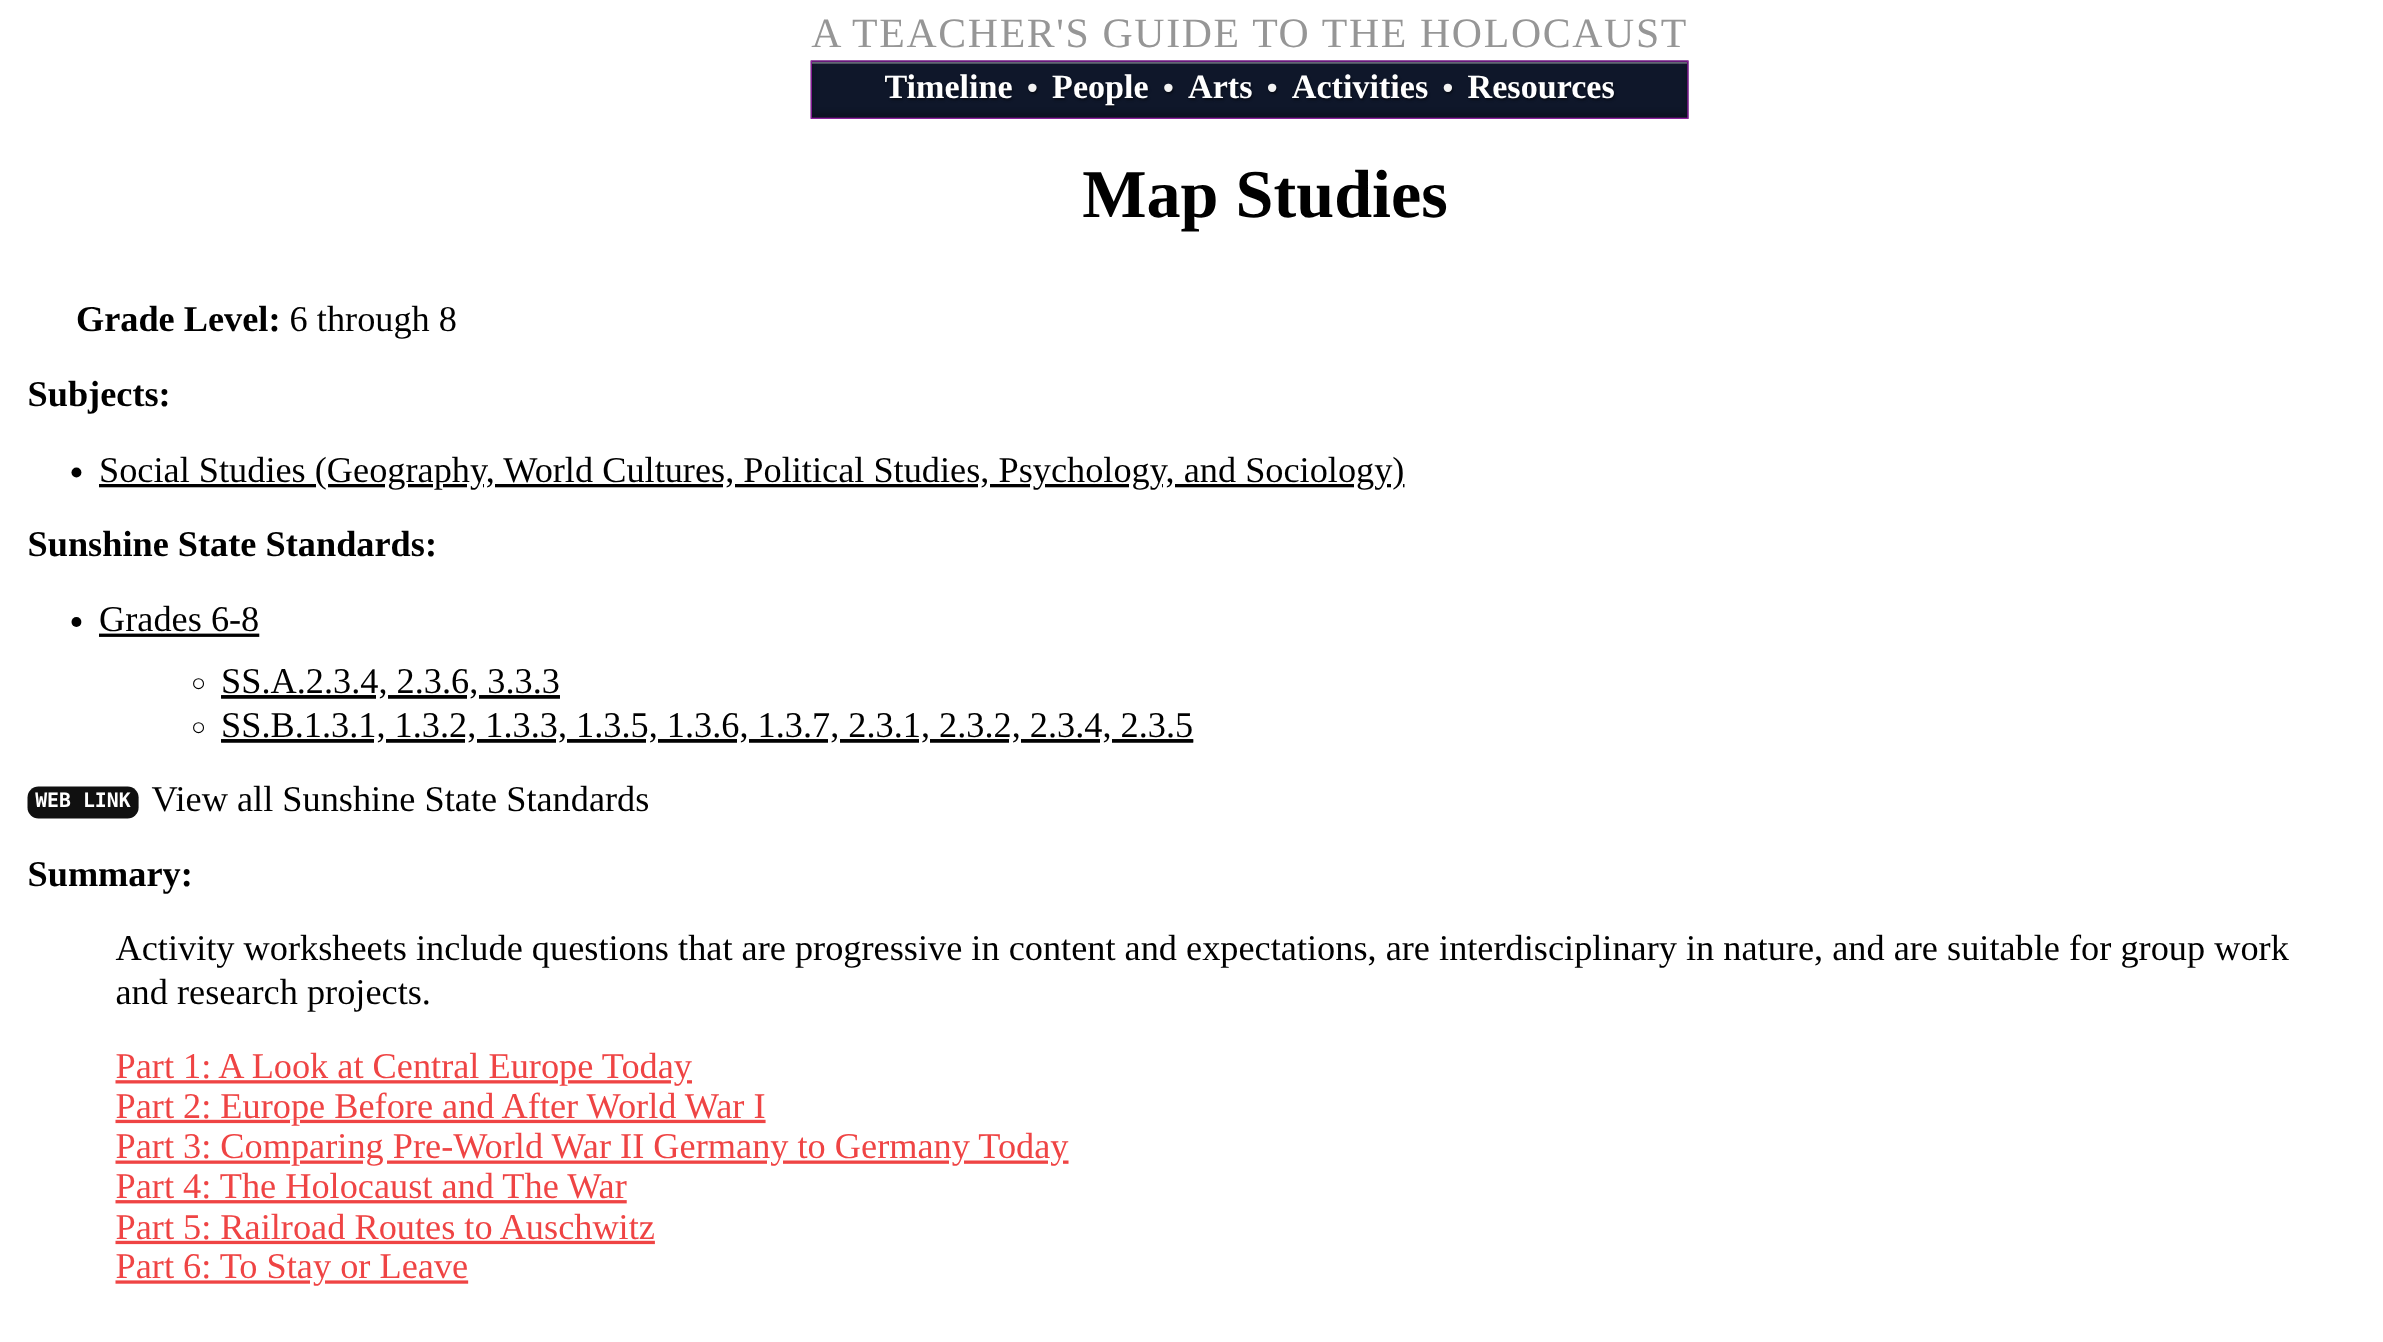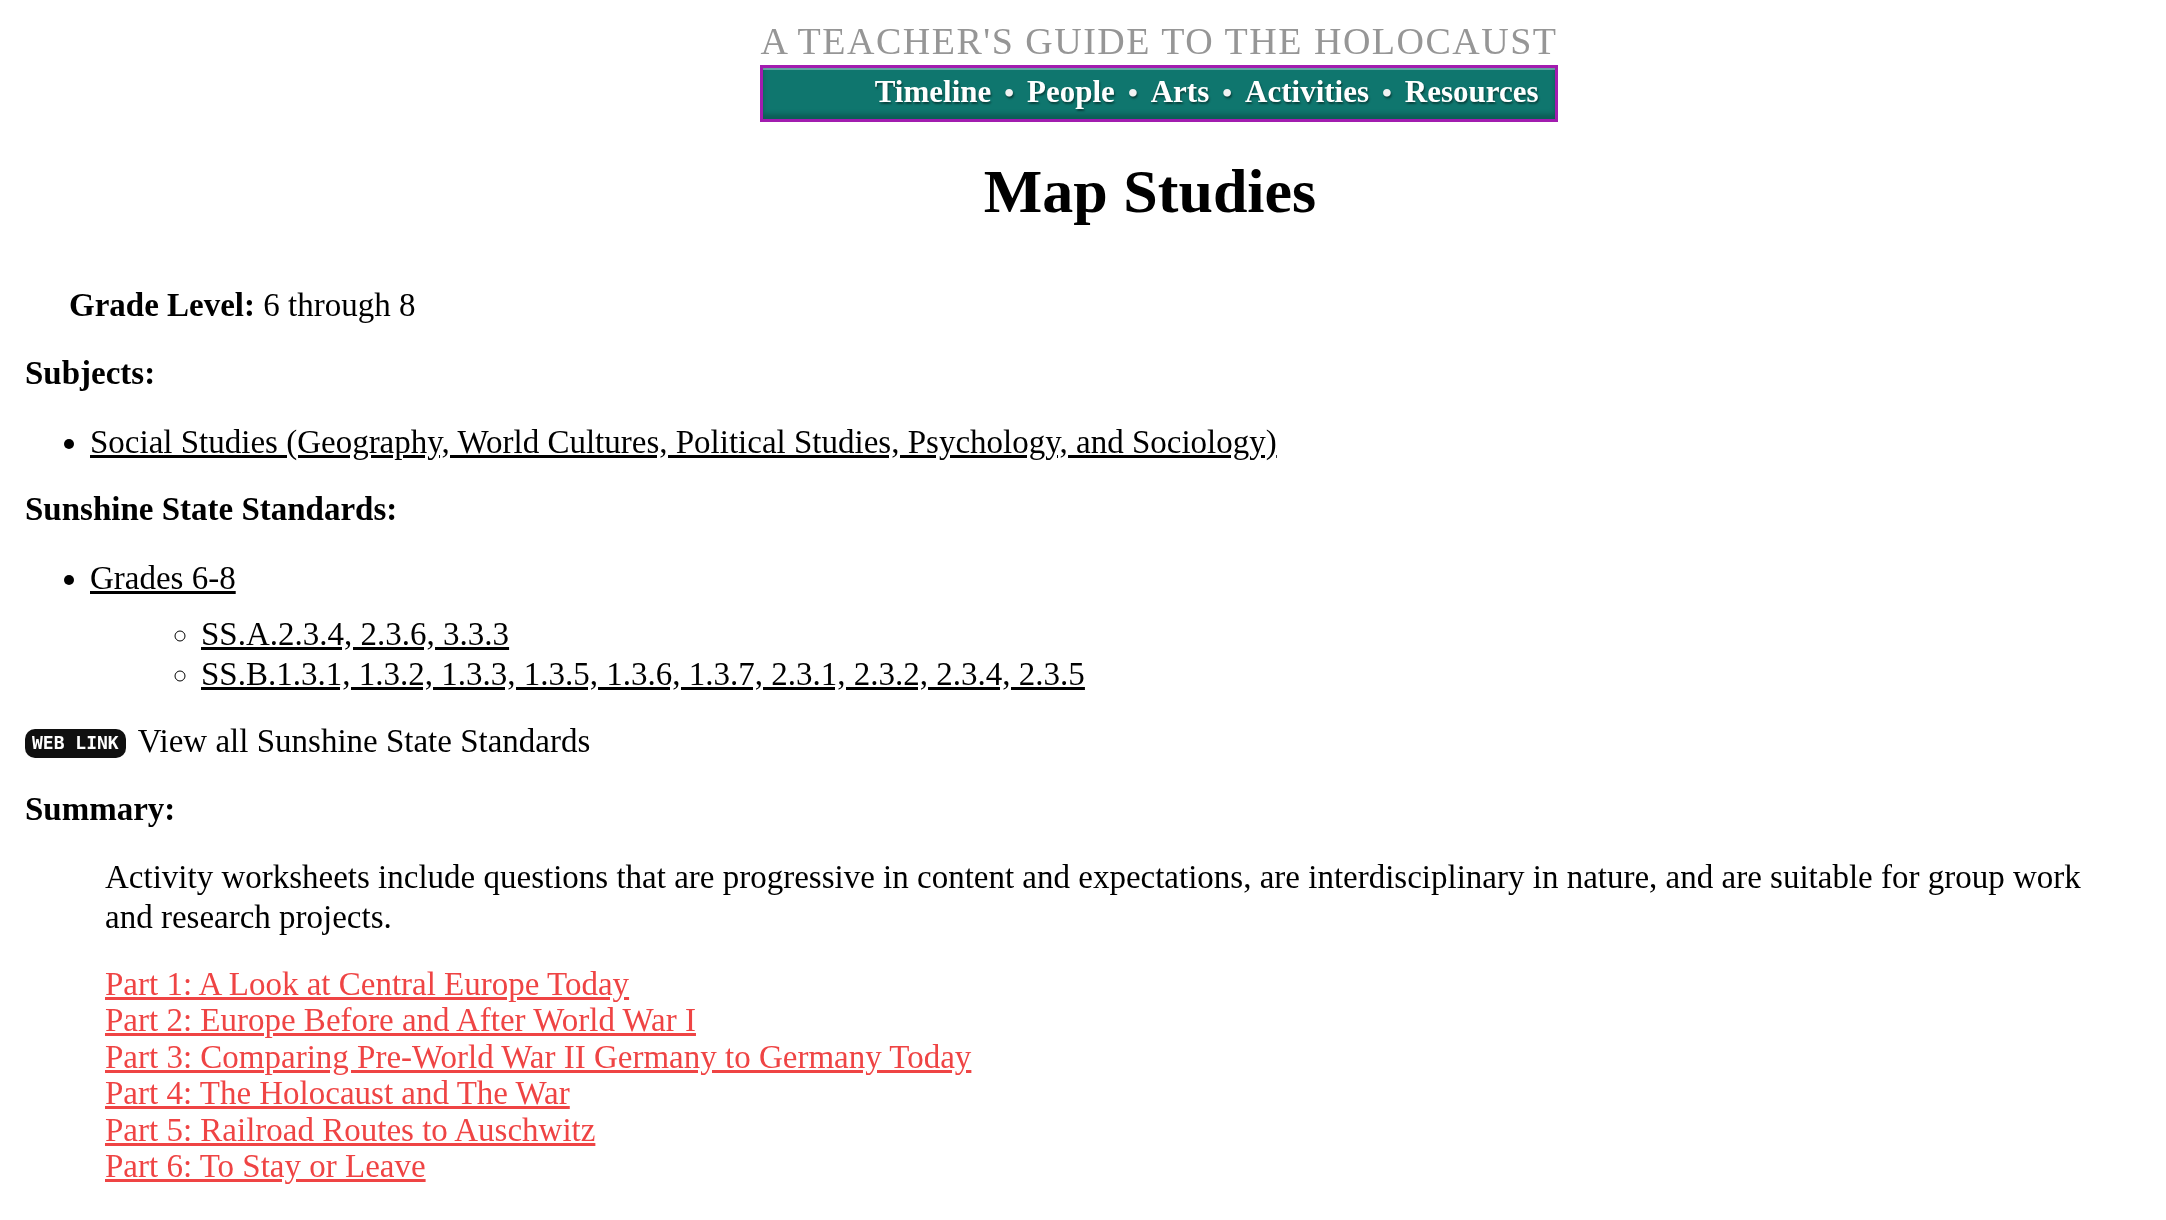--- a/index.html
+++ b/index.html
@@ -8,37 +8,37 @@
     color: #000000;
     font-family: "Liberation Serif", serif;
     font-size: 33px;
     line-height: 1.212;
   }
   body { padding: 6px 25px 40px 25px; width: 2166px; box-sizing: border-box; }
 
   
   .site-header {
     width: fit-content;
-    margin: 16px auto;
+    margin: 6px auto;
     position: relative;
-    left: 76px;
-    text-align: right;
+    left: 53px;
+    text-align: center;
   }
   .site-title {
     font-family: "Liberation Serif", serif;
     font-size: 38px;
     line-height: 38px;
     letter-spacing: 1.5px;
     color: #969696;
     white-space: nowrap;
     margin-bottom: 5px;
   }
   .nav-bar {
-    background: #0f766e;
-    border: 3px solid #a21caf;
+    background: #0f172a;
+    border: 1px solid #a21caf;
     box-shadow: inset 0 2px 0 rgba(255,255,255,0.35), inset 0 -5px 5px rgba(0,0,0,0.22);
     padding: 4px 16px 7px 16px;
     white-space: nowrap;
   }
   .nav-item {
     color: #ffffff;
     font-weight: bold;
     font-size: 31px;
     text-shadow: 1px 2px 2px rgba(0,0,0,0.45);
     cursor: pointer;

